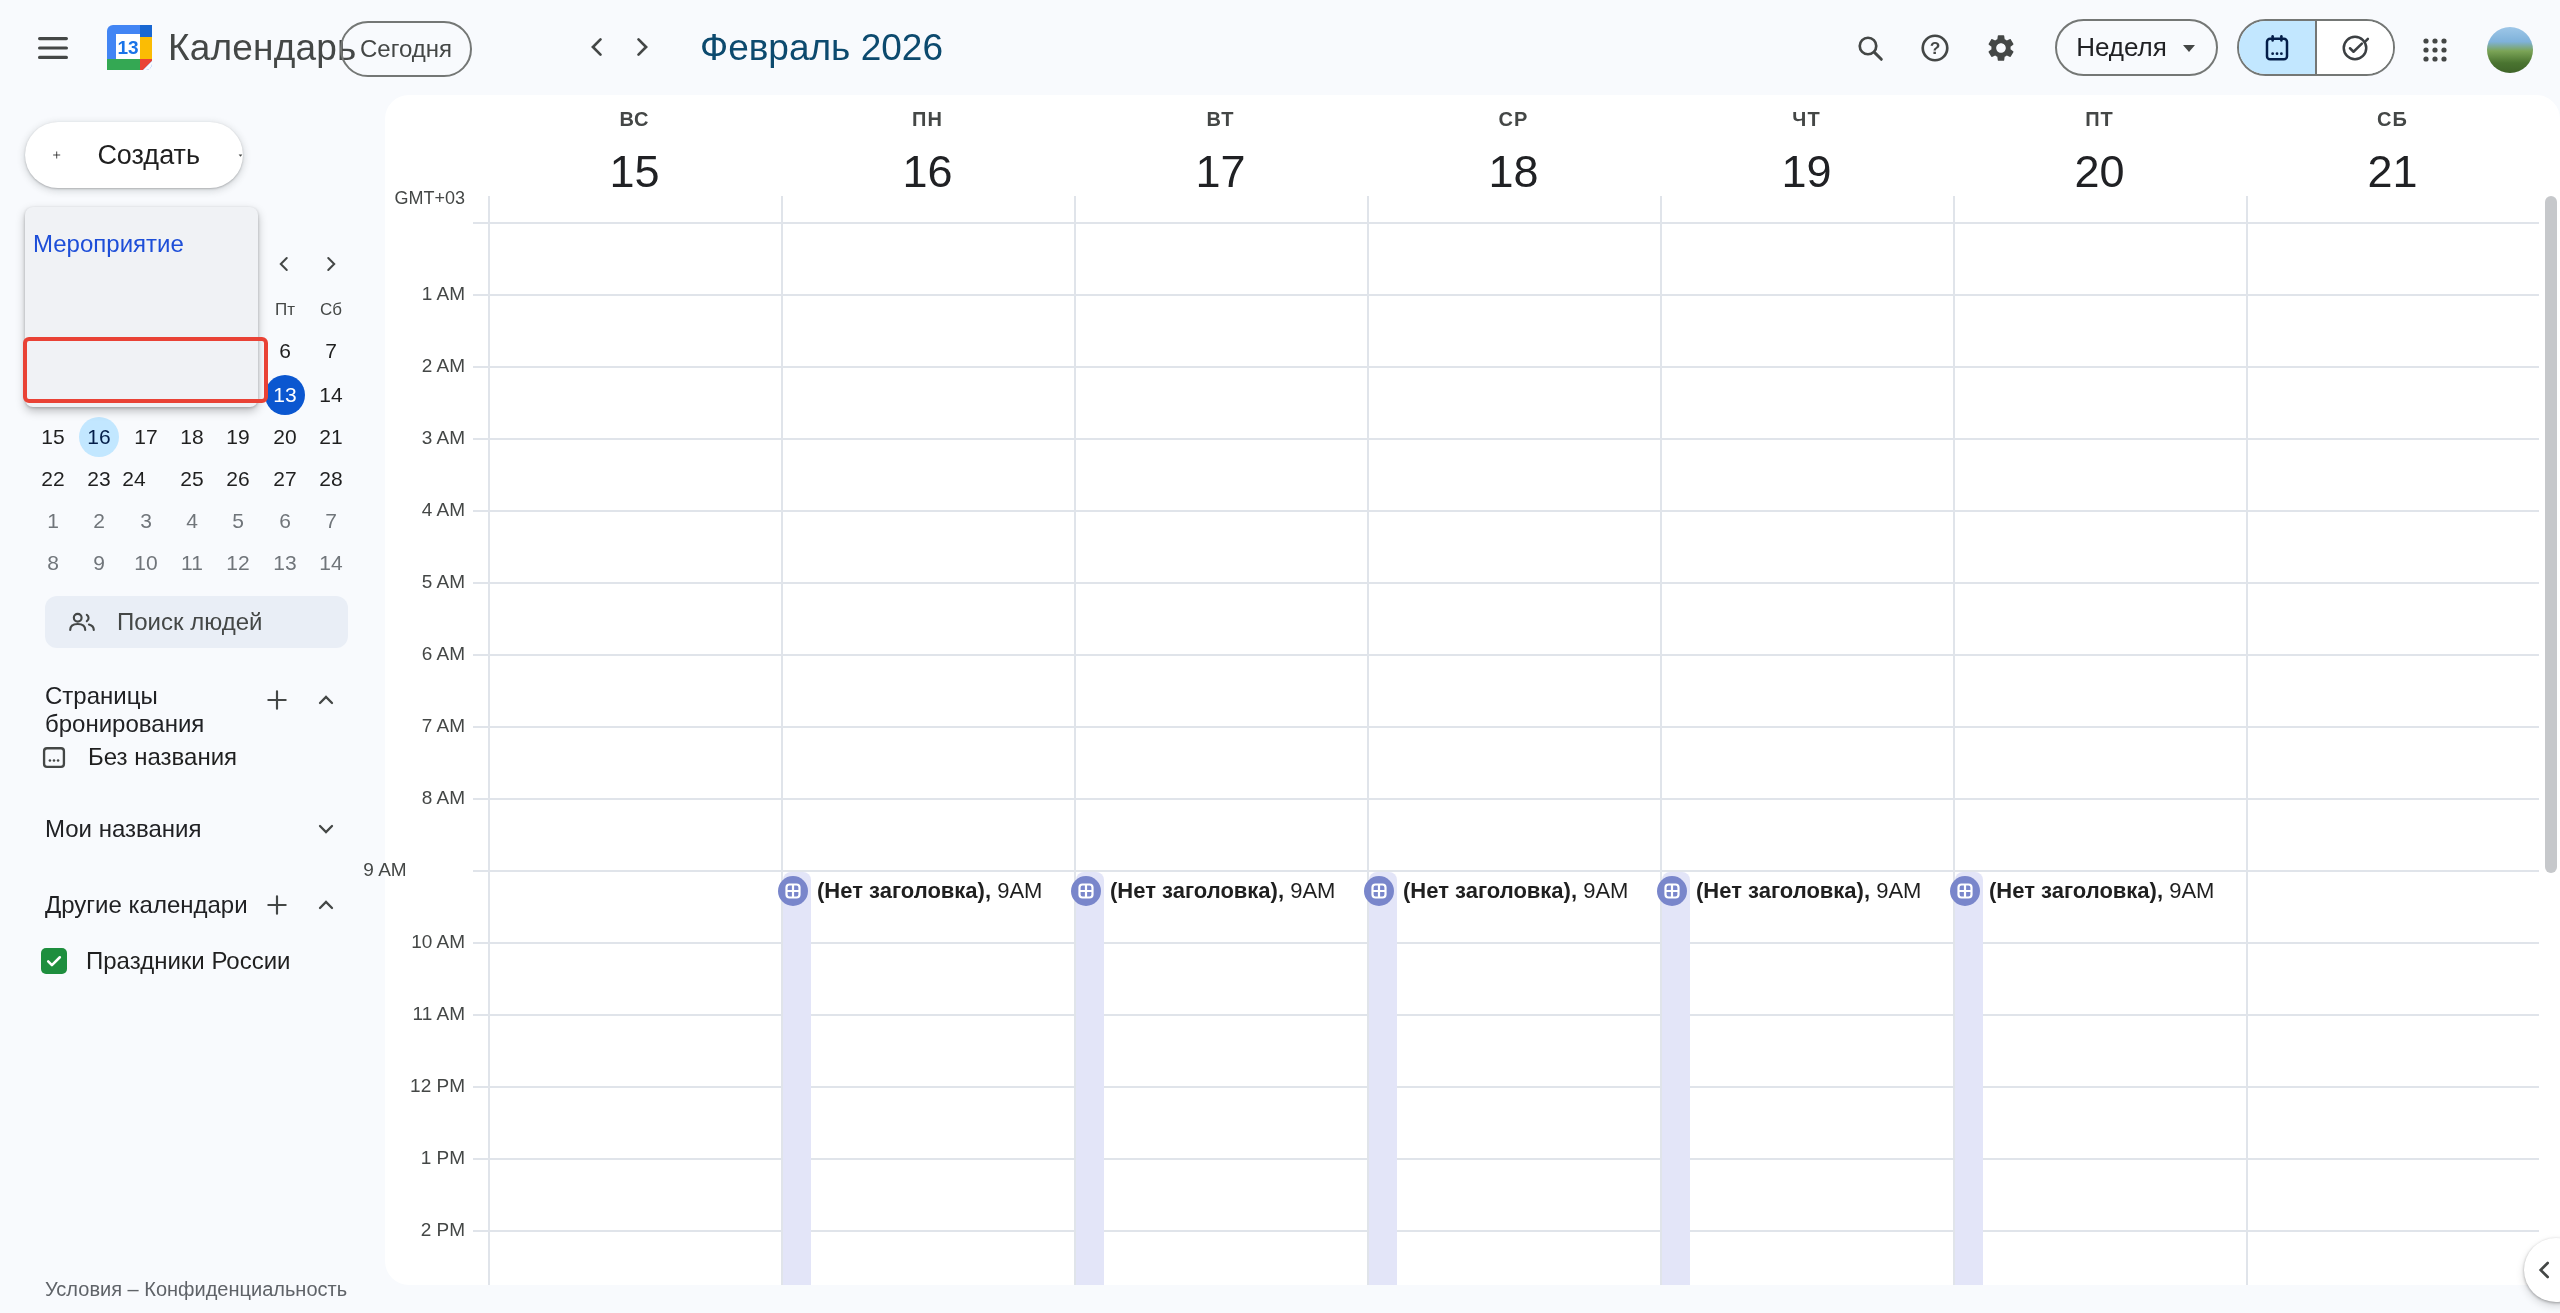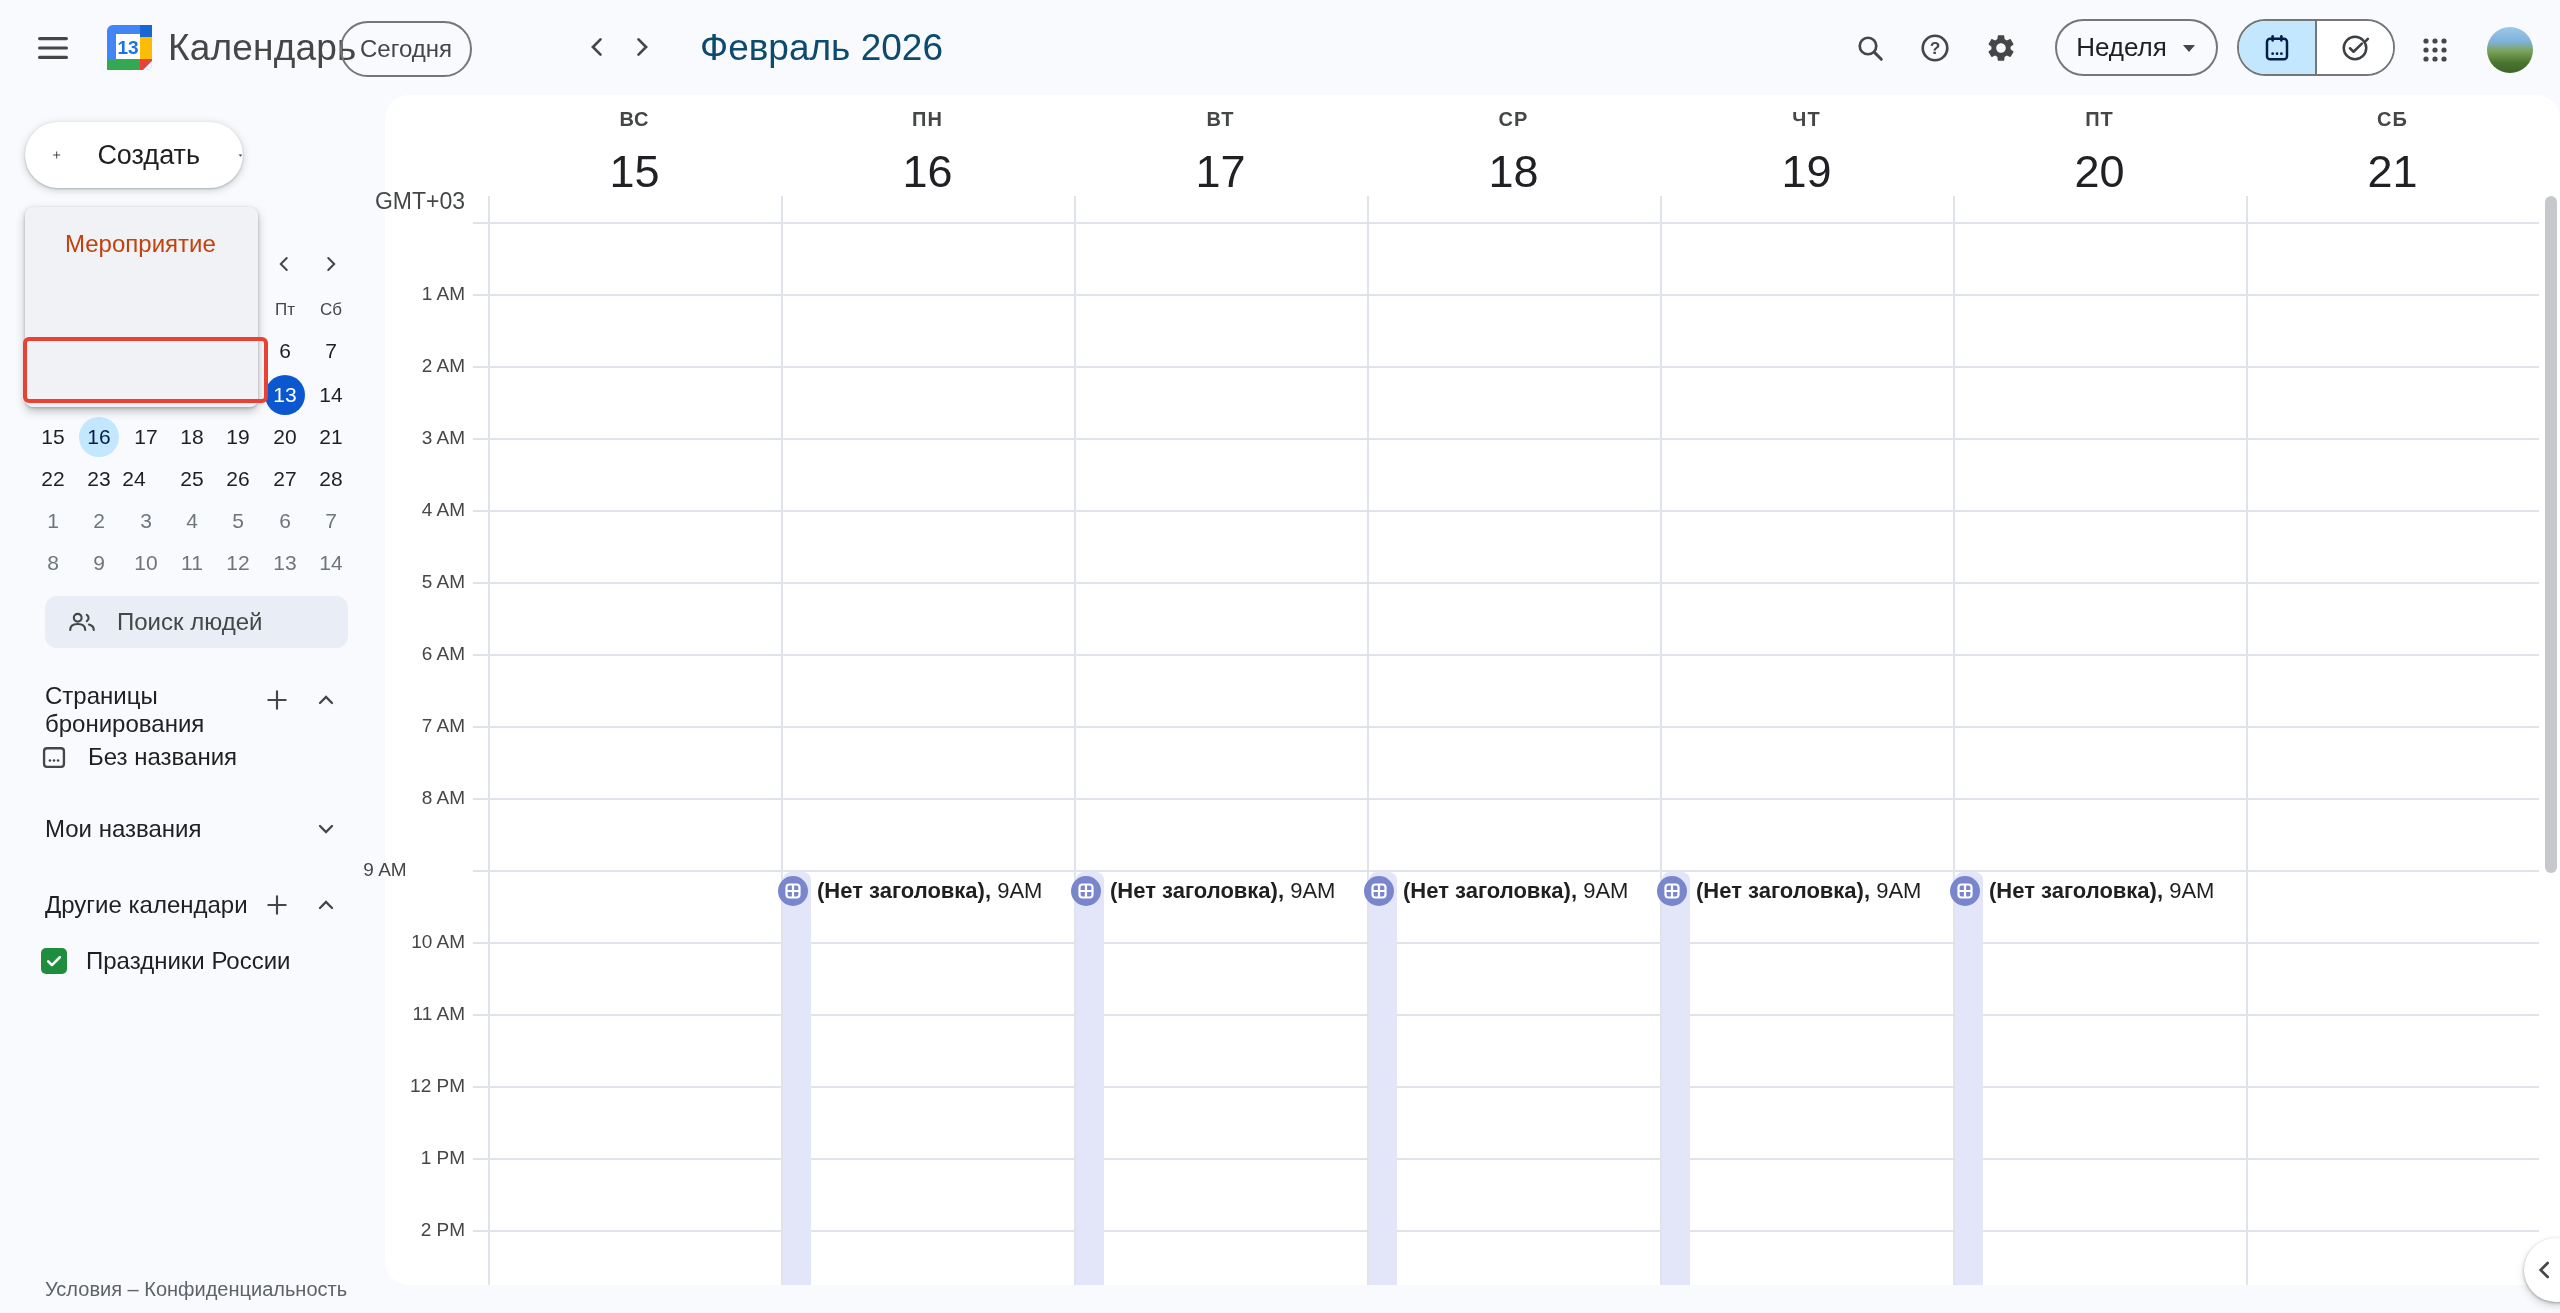--- a/index.html
+++ b/index.html
@@ -40,22 +40,22 @@
     background:linear-gradient(180deg,#9ec7e8 0%,#7fb2da 32%,#7ba457 52%,#4a7430 78%,#3f6429 100%);
     cursor:pointer; }
 
   
   #create-btn { left:25px; top:122px; width:218px; height:66px; border-radius:33px; background:#fff;
     box-shadow:0 1px 2px rgba(60,64,67,.3), 0 2px 6px 2px rgba(60,64,67,.15);
     display:flex; align-items:center; padding-left:27px; gap:36px; cursor:pointer; }
   #create-btn .lbl { font-size:27px; color:#1f1f1f; }
   #create-menu { left:25px; top:207px; width:233px; height:200px; background:#f0f2f5; border-radius:8px;
     box-shadow:0 4px 10px rgba(0,0,0,.25), 0 1px 3px rgba(0,0,0,.2); z-index:40; }
-  .menu-item { position:absolute; left:0; width:100%; padding-left:40px; display:flex; align-items:center;
-    font-size:24px; color:#c2410c; cursor:pointer; }
+  .menu-item { position:absolute; left:0; width:100%; padding-left:8px; display:flex; align-items:center;
+    font-size:24px; color:#1d4ed8; cursor:pointer; }
   #annotation-box { left:23px; top:337px; width:245px; height:66px; border:4px solid #e94235; border-radius:6px;
     z-index:50; pointer-events:none; }
 
   
   #minical-back { left:266px; top:246px; width:36px; height:36px; }
   #minical-fwd  { left:313px; top:246px; width:36px; height:36px; }
   .mc-cell { position:absolute; width:40px; height:40px; margin-left:-20px; margin-top:-20px;
     display:flex; align-items:center; justify-content:center; font-size:21px; color:#1f1f1f;
     border-radius:50%; cursor:pointer; }
   .mc-cell.hdr { font-size:17px; color:#444746; cursor:default; }
@@ -81,21 +81,21 @@
   #holiday-row { left:41px; top:945px; height:32px; gap:19px; cursor:pointer; }
   #holiday-check { width:26px; height:26px; border-radius:5px; background:#1e8e3e; display:flex; align-items:center; justify-content:center; }
   #holiday-row .lbl { font-size:24px; color:#1f1f1f; }
   #footer { left:45px; top:1278px; font-size:20px; color:#5f6368; }
 
   
   #main-card { left:385px; top:95px; width:2175px; height:1190px; background:#fff; border-radius:24px; }
   .day-label { position:absolute; width:160px; text-align:center; font-size:20px; font-weight:bold;
     letter-spacing:1px; color:#444746; }
   .day-num { position:absolute; width:160px; text-align:center; font-size:45px; color:#202124; cursor:pointer; }
-  #tz-label { left:305px; top:188px; width:160px; text-align:right; font-size:23px; color:#444746; }
+  #tz-label { left:305px; top:188px; width:160px; text-align:right; font-size:18px; color:#444746; }
   .hour-label { position:absolute; width:160px; text-align:right; font-size:19px; color:#444746; }
   .hline { position:absolute; height:1.5px; background:#e0e4ea; }
   .vline { position:absolute; width:1.5px; background:#e0e4ea; }
   .event-strip { position:absolute; width:28px; border-radius:8px 8px 0 0; cursor:pointer; }
   .event-row { position:absolute; height:30px; display:flex; align-items:center; gap:9px; cursor:pointer; }
   .event-text { font-size:22px; color:#1f1f1f; white-space:nowrap; }
   .event-text .t { font-weight:bold; }
   #scrollbar { left:2545px; top:196px; width:12px; height:677px; border-radius:6px; background:#c6c8cb; cursor:pointer; }
   #panel-fab { left:2524px; top:1238px; width:64px; height:64px; border-radius:50%; background:#fff;
     box-shadow:0 1px 3px rgba(0,0,0,.3), 0 4px 8px rgba(0,0,0,.15); z-index:60;

